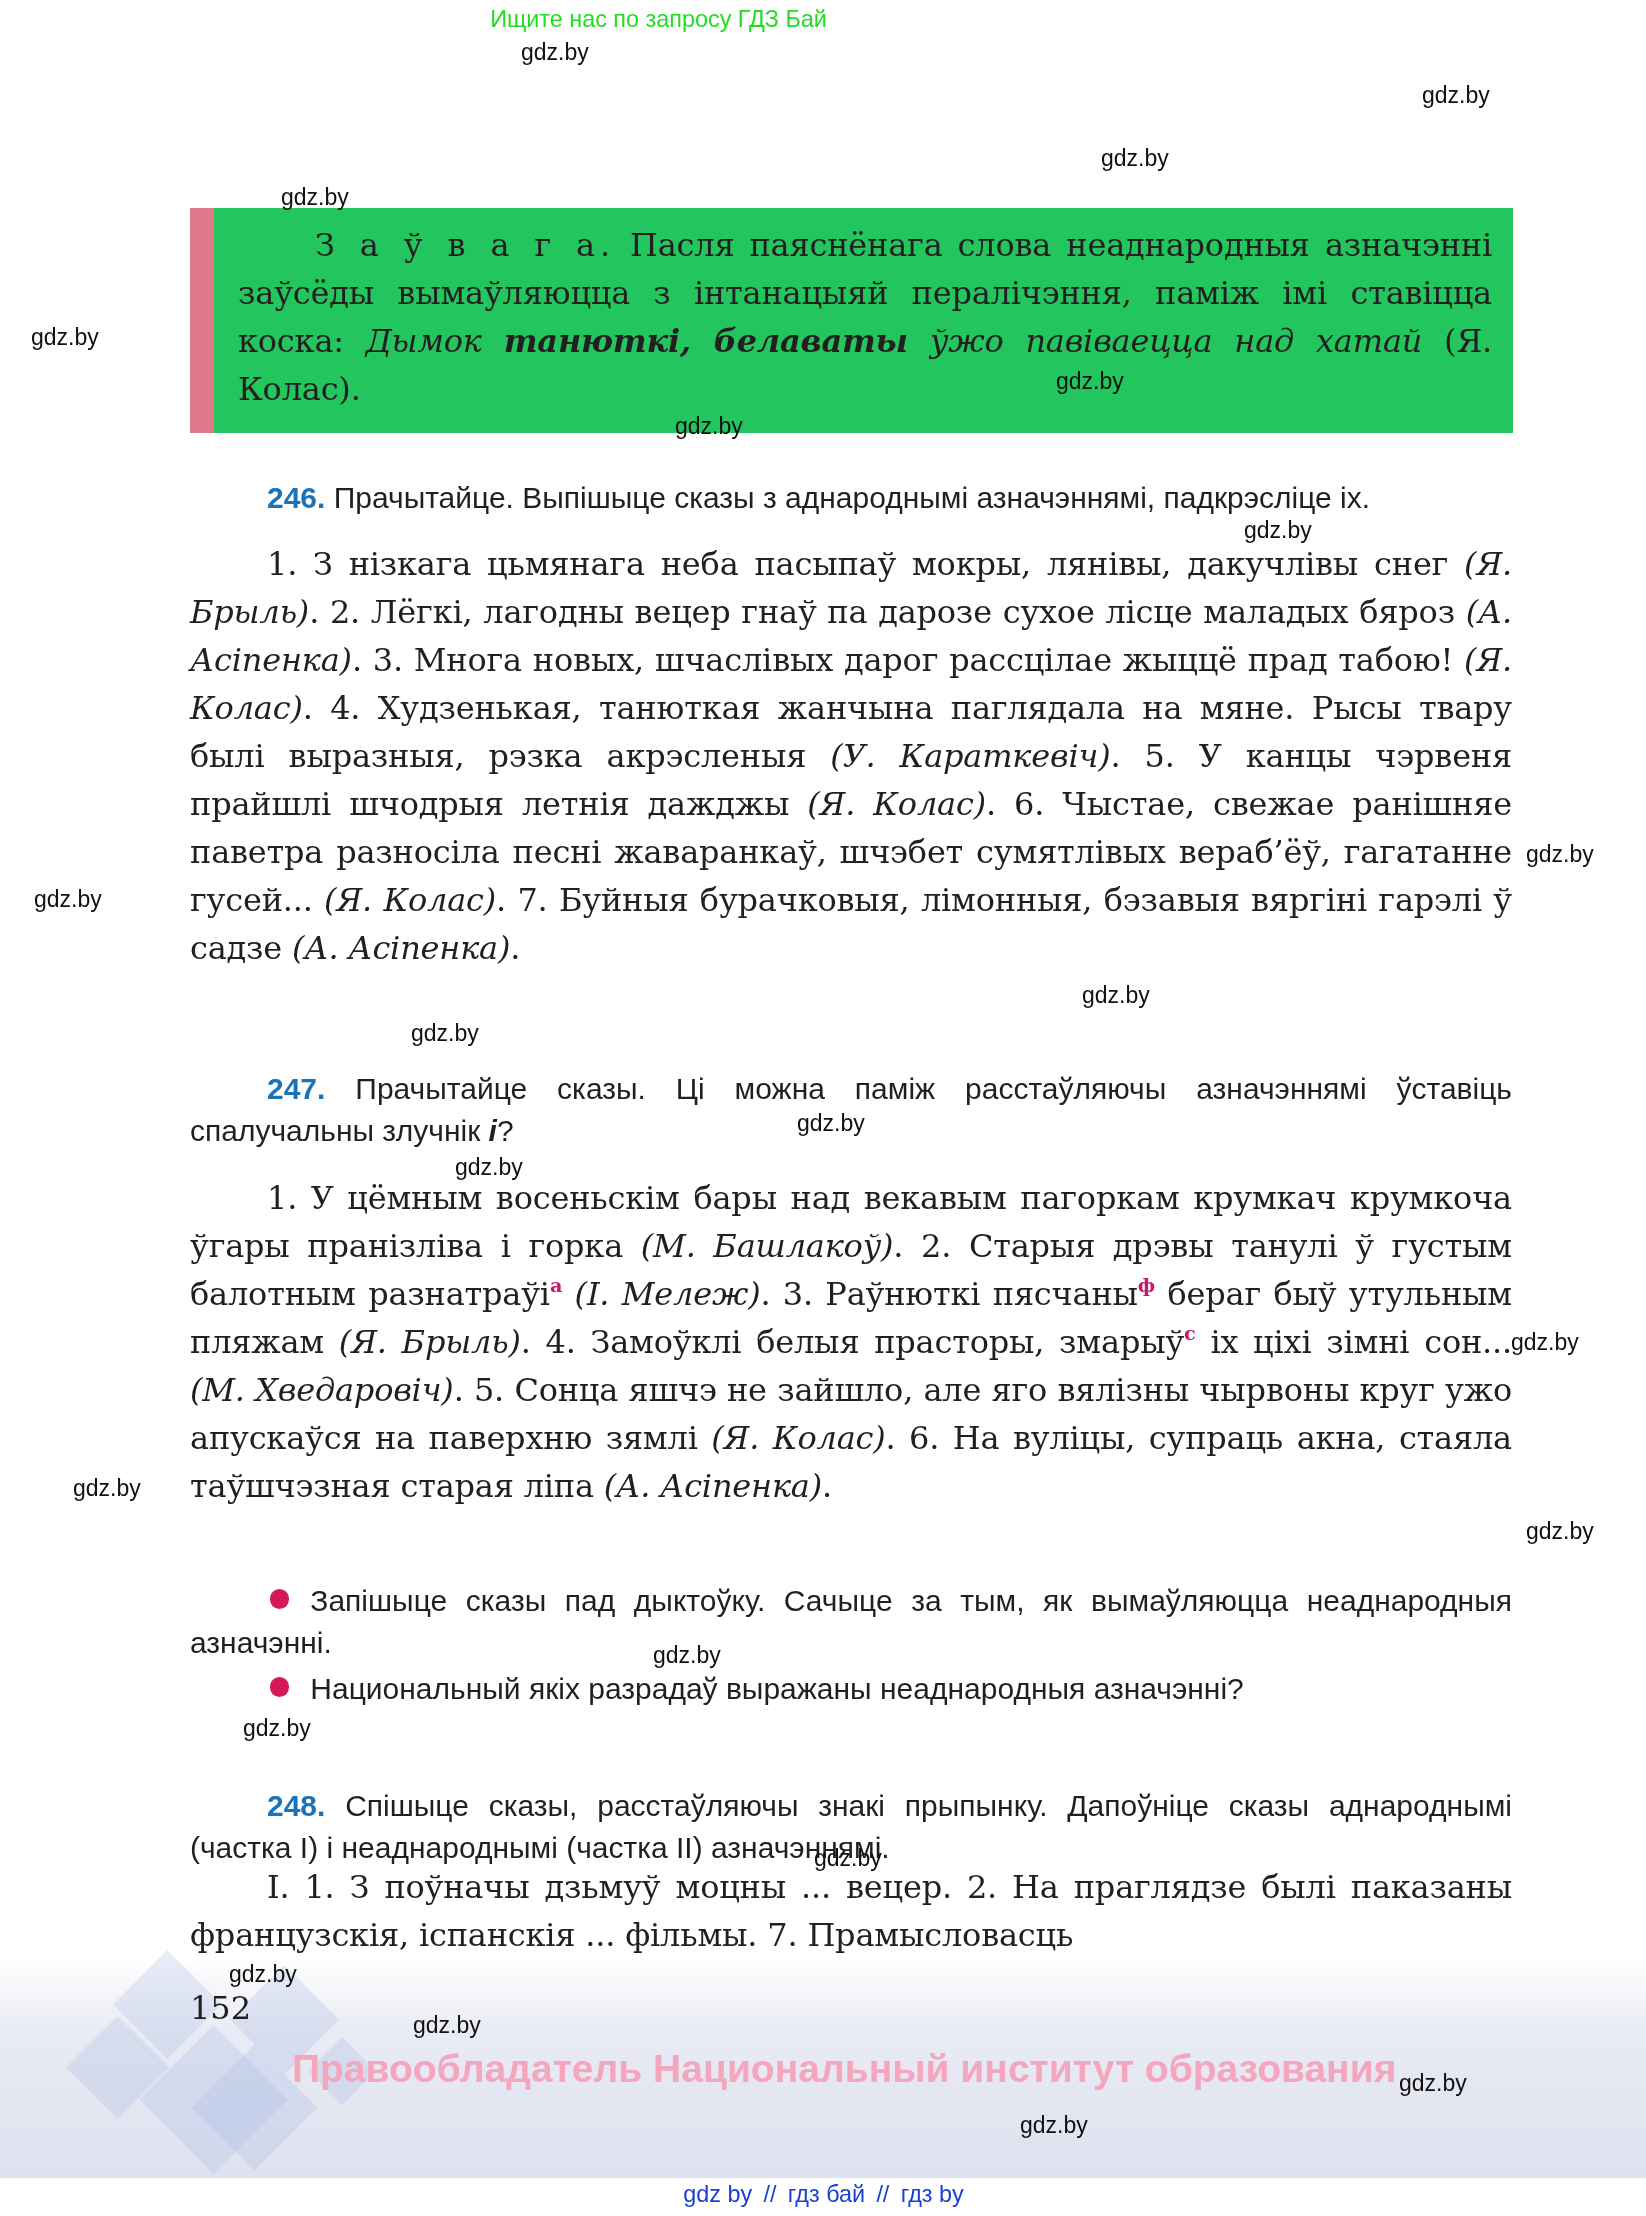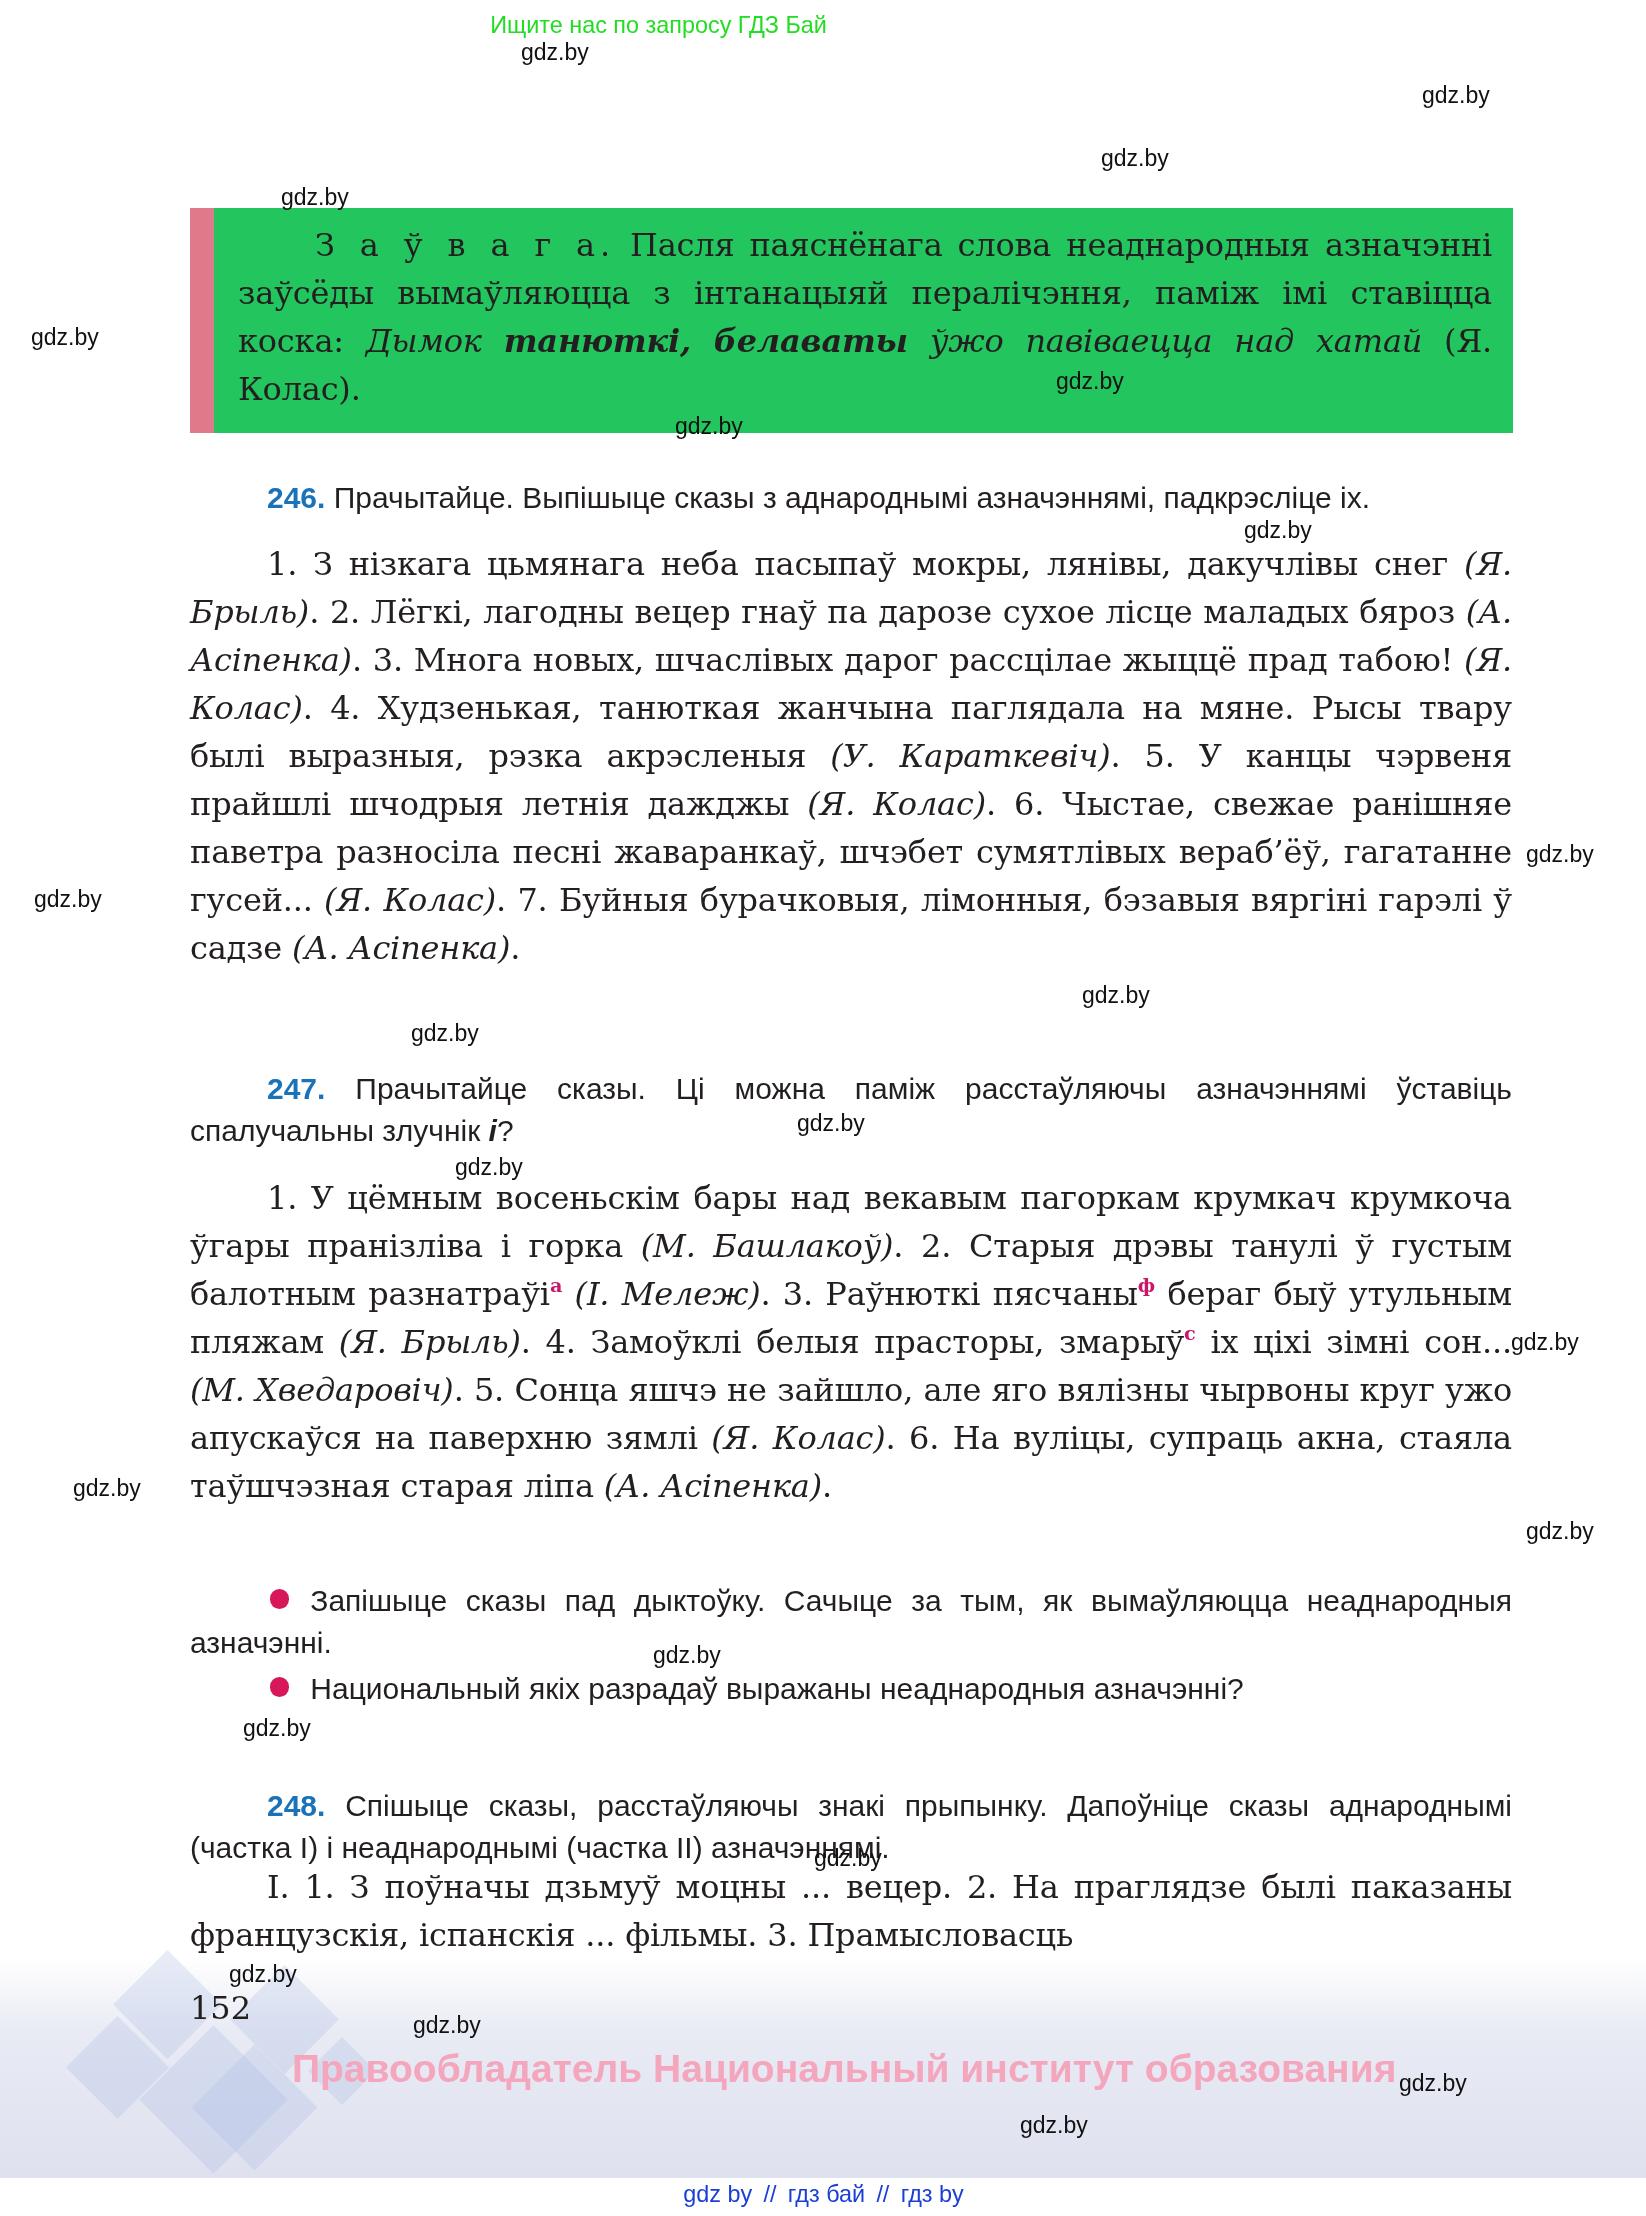--- a/index.html
+++ b/index.html
@@ -4,21 +4,21 @@
 <style>
   html, body { margin: 0; padding: 0; }
   body {
     width: 1647px; height: 2216px; position: relative; overflow: hidden;
     background: #ffffff;
     font-family: "DejaVu Serif", serif;
     color: #231f20;
   }
   .abs { position: absolute; }
   .top-banner {
-    left: 0; width: 1317px; top: 12px; text-align: center;
+    left: 0; width: 1317px; top: 6px; text-align: center;
     font-family: "Liberation Sans", sans-serif; font-size: 23.4px; color: #22dd22;
   }
   .wm {
     font-family: "Liberation Sans", sans-serif; font-size: 23px; color: #111;
     white-space: nowrap; z-index: 5;
   }
   .note {
     left: 190px; top: 208px; width: 1323px; height: 225px;
     background: #22c55e;
   }
@@ -75,21 +75,21 @@
 <div class="abs ex serif-block indent" style="top:540px;"><span>1. З нізкага цьмянага неба пасыпаў мокры, лянівы, дакучлівы снег </span><span class="it">(Я. Брыль)</span><span>. 2. Лёгкі, лагодны вецер гнаў па дарозе сухое лісце маладых бяроз </span><span class="it">(А. Асіпенка)</span><span>. 3. Многа новых, шчаслівых дарог рассцілае жыццё прад табою! </span><span class="it">(Я. Колас)</span><span>. 4. Худзенькая, танюткая жанчына паглядала на мяне. Рысы твару былі выразныя, рэзка акрэсленыя </span><span class="it">(У. Караткевіч)</span><span>. 5. У канцы чэрвеня прайшлі шчодрыя летнія дажджы </span><span class="it">(Я. Колас)</span><span>. 6. Чыстае, свежае ранішняе паветра разносіла песні жаваранкаў, шчэбет сумятлівых вераб’ёў, гагатанне гусей... </span><span class="it">(Я. Колас)</span><span>. 7. Буйныя бурачковыя, лімонныя, бэзавыя вяргіні гарэлі ў садзе </span><span class="it">(А. Асіпенка)</span><span>.</span></div>
 
 <div class="abs ex task indent" style="top:1068px;"><span class="num">247.</span><span> Прачытайце сказы. Ці можна паміж расстаўляючы азначэннямі ўставіць спалучальны злучнік </span><span style="font-style:italic;font-weight:bold">і</span><span>?</span></div>
 
 <div class="abs ex serif-block indent" style="top:1174px;"><span>1. У цёмным восеньскім бары над векавым пагоркам крумкач крумкоча ўгары пранізліва і горка </span><span class="it">(М. Башлакоў)</span><span>. 2. Старыя дрэвы танулі ў густым балотным разнатраўі</span><sup class="fn">а</sup><span class="it"> (І. Мележ)</span><span>. 3. Раўнюткі пясчаны</span><sup class="fn">ф</sup><span> бераг быў утульным пляжам </span><span class="it">(Я. Брыль)</span><span>. 4. Замоўклі белыя прасторы, змарыў</span><sup class="fn">с</sup><span> іх ціхі зімні сон... </span><span class="it">(М. Хведаровіч)</span><span>. 5. Сонца яшчэ не зайшло, але яго вялізны чырвоны круг ужо апускаўся на паверхню зямлі </span><span class="it">(Я. Колас)</span><span>. 6. На вуліцы, супраць акна, стаяла таўшчэзная старая ліпа </span><span class="it">(А. Асіпенка)</span><span>.</span></div>
 
 <div class="bullet-row task" style="top:1580px;"><span class="bullet-dot"></span><span>Запішыце сказы пад дыктоўку. Сачыце за тым, як вымаўляюцца неаднародныя азначэнні.</span></div>
 <div class="bullet-row task" style="top:1668px;"><span class="bullet-dot"></span><span>Национальный якіх разрадаў выражаны неаднародныя азначэнні?</span></div>
 
 <div class="abs ex task indent" style="top:1757px;margin-top:28px;"><span class="num">248.</span><span> Спішыце сказы, расстаўляючы знакі прыпынку. Дапоўніце сказы аднароднымі (частка І) і неаднароднымі (частка ІІ) азначэннямі.</span></div>
-<div class="abs ex serif-block indent" style="top:1863px;">І. 1. З поўначы дзьмуў моцны ... вецер. 2. На праглядзе былі паказаны французскія, іспанскія ... фільмы. 3. Прамысловасць</div>
+<div class="abs ex serif-block indent" style="top:1863px;">І. 1. З поўначы дзьмуў моцны ... вецер. 2. На праглядзе былі паказаны французскія, іспанскія ... фільмы. 7. Прамысловасць</div>
 
 <div class="abs bottom-band">
   <div class="diamond" style="left:81px; top:73px; width:73px; height:73px;"></div>
   <div class="diamond" style="left:129px; top:8px; width:77px; height:77px;"></div>
   <div class="diamond" style="left:161px; top:89px; width:105px; height:105px;"></div>
   <div class="diamond" style="left:210px; top:105px; width:89px; height:89px;"></div>
   <div class="diamond" style="left:246px; top:22.6px; width:77px; height:77px;"></div>
   <div class="diamond" style="left:318px; top:89px; width:48px; height:48px;"></div>
 </div>
 

